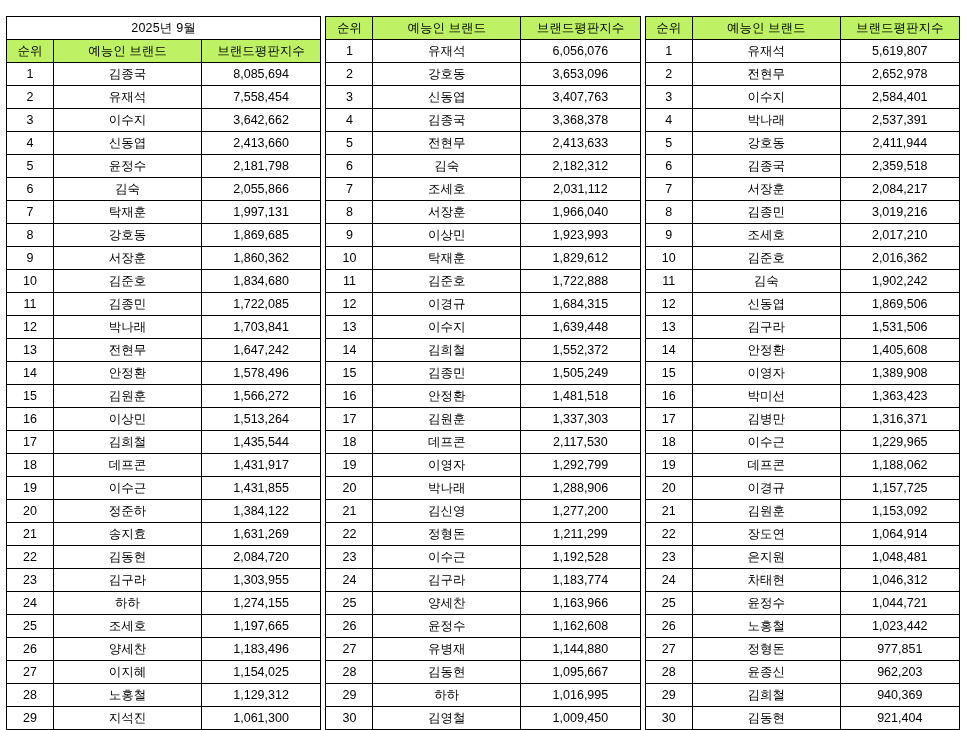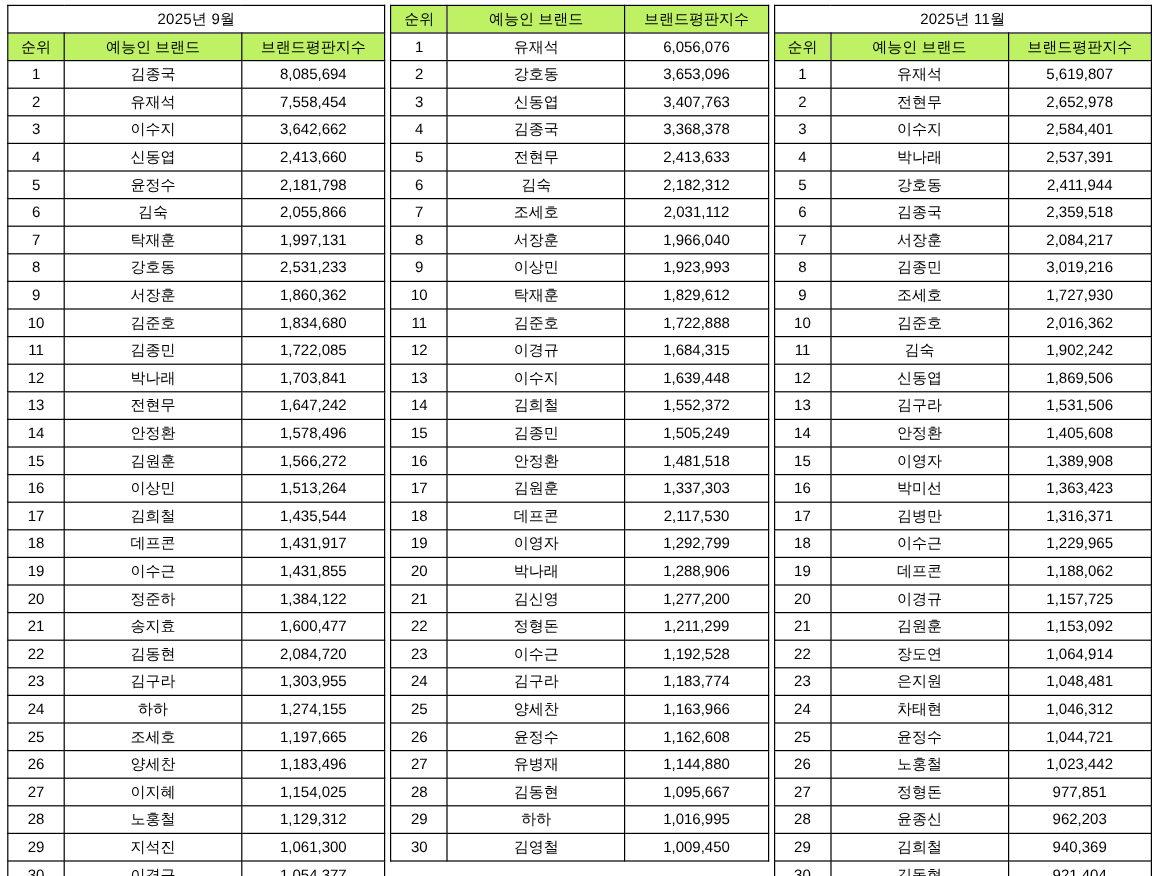--- a/index.html
+++ b/index.html
@@ -11,21 +11,21 @@
     width: 966px;
     height: 730px;
     font-family: "Liberation Sans", sans-serif;
     color: #000000;
     overflow: hidden;
   }
   .page {
     width: 966px;
     height: 730px;
     box-sizing: border-box;
-    padding: 4px 6px 6px 6px;
+    padding: 16px 6px 6px 6px;
     display: flex;
     flex-direction: row;
     gap: 4px;
   }
   .panel {
     flex: 1 1 0;
     display: flex;
     flex-direction: column;
   }
   table.grid {
@@ -118,21 +118,21 @@
             <td class="val">2,055,866</td>
           </tr>
         <tr>
             <td class="rank">7</td>
             <td class="name">탁재훈</td>
             <td class="val">1,997,131</td>
           </tr>
         <tr>
             <td class="rank">8</td>
             <td class="name">강호동</td>
-            <td class="val">2,531,233</td>
+            <td class="val">1,869,685</td>
           </tr>
         <tr>
             <td class="rank">9</td>
             <td class="name">서장훈</td>
             <td class="val">1,860,362</td>
           </tr>
         <tr>
             <td class="rank">10</td>
             <td class="name">김준호</td>
             <td class="val">1,834,680</td>
@@ -183,21 +183,21 @@
             <td class="val">1,431,855</td>
           </tr>
         <tr>
             <td class="rank">20</td>
             <td class="name">정준하</td>
             <td class="val">1,384,122</td>
           </tr>
         <tr>
             <td class="rank">21</td>
             <td class="name">송지효</td>
-            <td class="val">1,600,477</td>
+            <td class="val">1,631,269</td>
           </tr>
         <tr>
             <td class="rank">22</td>
             <td class="name">김동현</td>
             <td class="val">2,084,720</td>
           </tr>
         <tr>
             <td class="rank">23</td>
             <td class="name">김구라</td>
             <td class="val">1,303,955</td>
@@ -409,23 +409,20 @@
   </div>
 
   <div class="panel">
     <table class="grid">
       <colgroup>
         <col class="col-rank">
           <col class="col-name">
           <col class="col-val">
       </colgroup>
       <tbody>
-        <tr>
-          <td class="month-title" colspan="3">2025년 11월</td>
-        </tr>
         <tr class="hdr">
           <td>순위</td>
           <td>예능인 브랜드</td>
           <td>브랜드평판지수</td>
         </tr>
         <tr>
             <td class="rank">1</td>
             <td class="name">유재석</td>
             <td class="val">5,619,807</td>
           </tr>
@@ -460,21 +457,21 @@
             <td class="val">2,084,217</td>
           </tr>
         <tr>
             <td class="rank">8</td>
             <td class="name">김종민</td>
             <td class="val">3,019,216</td>
           </tr>
         <tr>
             <td class="rank">9</td>
             <td class="name">조세호</td>
-            <td class="val">1,727,930</td>
+            <td class="val">2,017,210</td>
           </tr>
         <tr>
             <td class="rank">10</td>
             <td class="name">김준호</td>
             <td class="val">2,016,362</td>
           </tr>
         <tr>
             <td class="rank">11</td>
             <td class="name">김숙</td>
             <td class="val">1,902,242</td>

